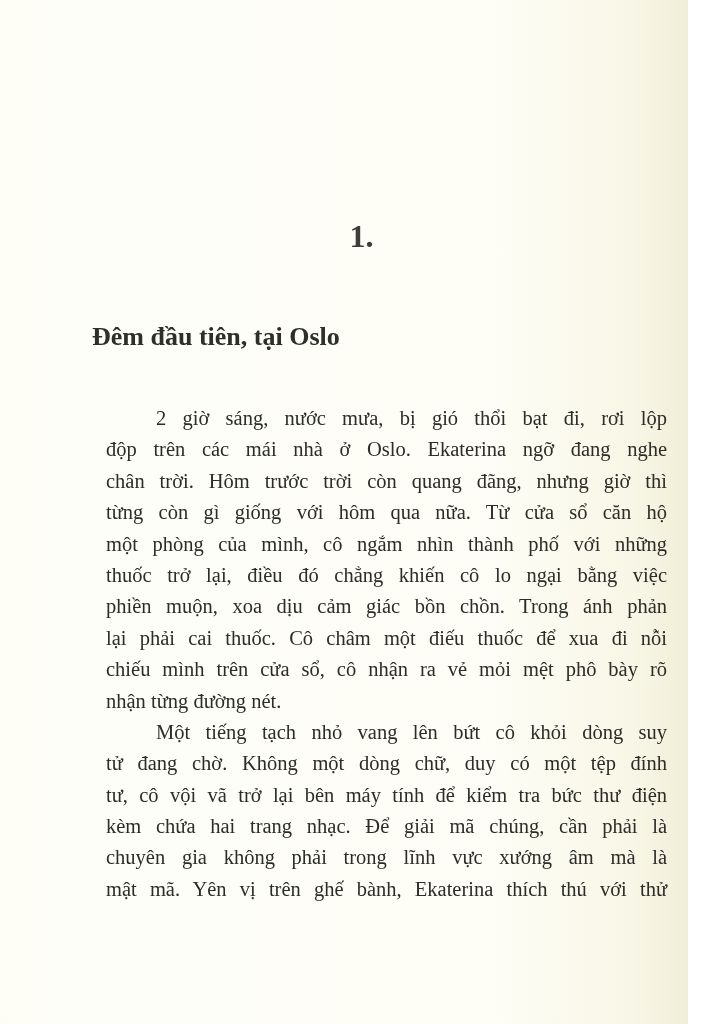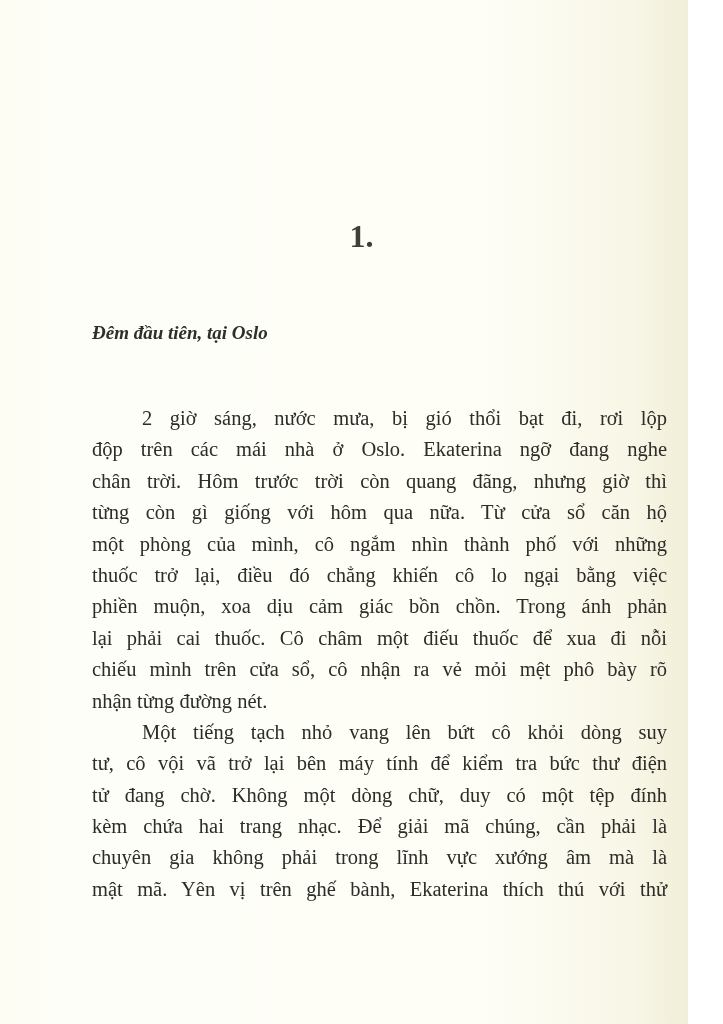--- a/index.html
+++ b/index.html
@@ -43,41 +43,41 @@
       font-family: "Liberation Serif", serif;
       font-weight: bold;
       font-size: 32px;
       color: #3e3e3a;
     }
     .section-title {
       position: absolute;
       left: 92px;
       top: 322px;
       font-family: "Liberation Serif", serif;
-      font-style: italic;
       font-weight: bold;
-      font-size: 19px;
+      font-size: 26px;
       color: #2e2e2a;
     }
     .body-text {
       position: absolute;
       left: 92px;
       top: 403px;
       width: 575px;
       font-family: "Liberation Serif", serif;
       font-size: 20.5px;
       line-height: 31.4px;
       color: #2c2c28;
     }
     .line {
       display: block;
       white-space: nowrap;
       text-align: justify;
       text-align-last: justify;
       height: 31.4px;
+      margin-left: 14px;
     }
     .line.last {
       text-align-last: left;
     }
     .line.indent {
       padding-left: 50px;
     }
   </style>
 </head>
 <body>
@@ -102,20 +102,20 @@
       <span class="line">từng còn gì giống với hôm qua nữa. Từ cửa sổ căn hộ</span>
       <span class="line">một phòng của mình, cô ngắm nhìn thành phố với những</span>
       <span class="line">thuốc trở lại, điều đó chẳng khiến cô lo ngại bằng việc</span>
       <span class="line">phiền muộn, xoa dịu cảm giác bồn chồn. Trong ánh phản</span>
       <span class="line">lại phải cai thuốc. Cô châm một điếu thuốc để xua đi nỗi</span>
       <span class="line">chiếu mình trên cửa sổ, cô nhận ra vẻ mỏi mệt phô bày rõ</span>
       <span class="line last">nhận từng đường nét.</span>
     </div>
     <div>
       <span class="line indent">Một tiếng tạch nhỏ vang lên bứt cô khỏi dòng suy</span>
+      <span class="line">tử đang chờ. Không một dòng chữ, duy có một tệp đính</span>
       <span class="line">tư, cô vội vã trở lại bên máy tính để kiểm tra bức thư điện</span>
-      <span class="line">tử đang chờ. Không một dòng chữ, duy có một tệp đính</span>
       <span class="line">kèm chứa hai trang nhạc. Để giải mã chúng, cần phải là</span>
       <span class="line">chuyên gia không phải trong lĩnh vực xướng âm mà là</span>
       <span class="line">mật mã. Yên vị trên ghế bành, Ekaterina thích thú với thử</span>
     </div>
   </div>
 </div>
 
 </body></html>

